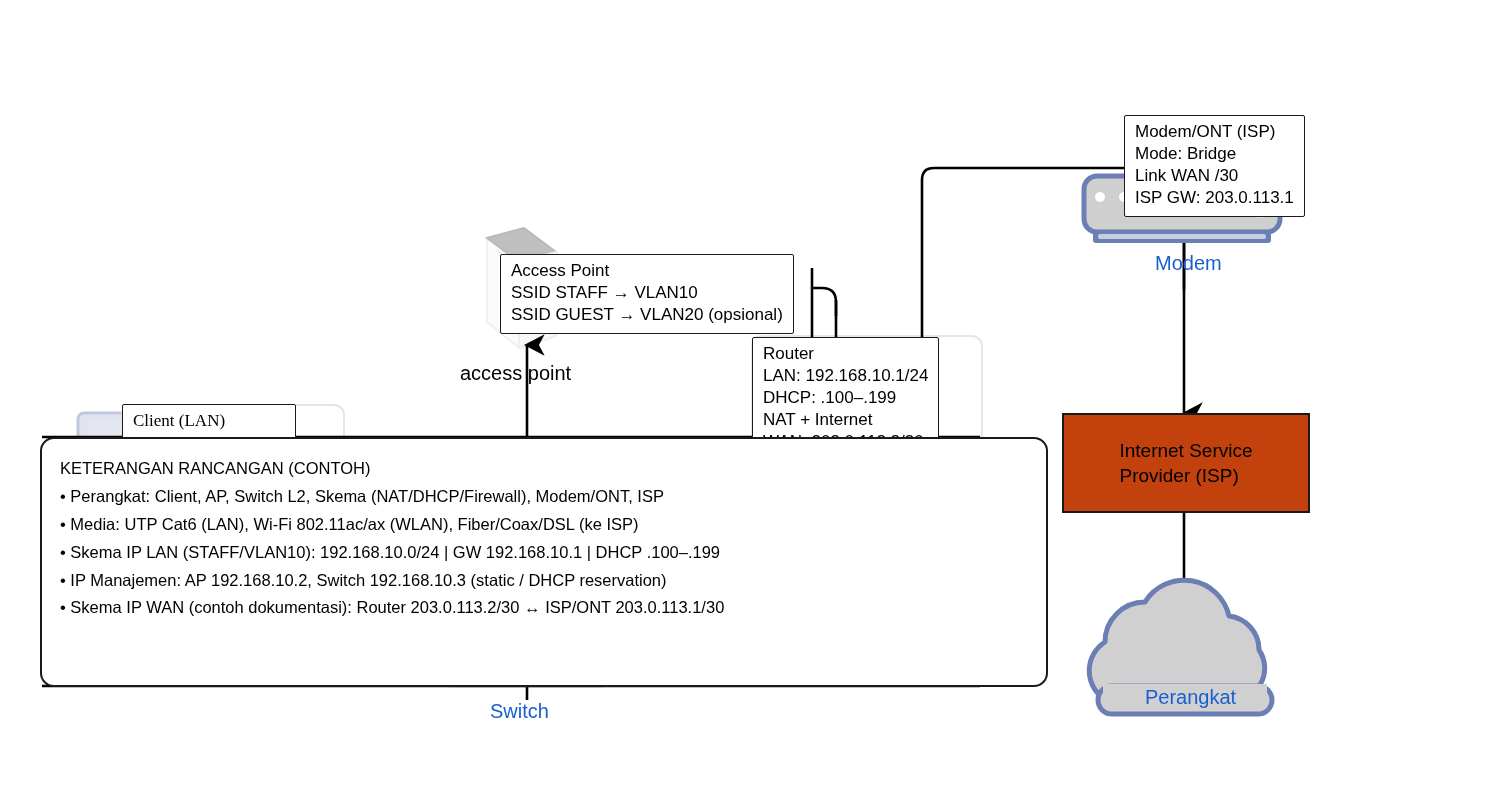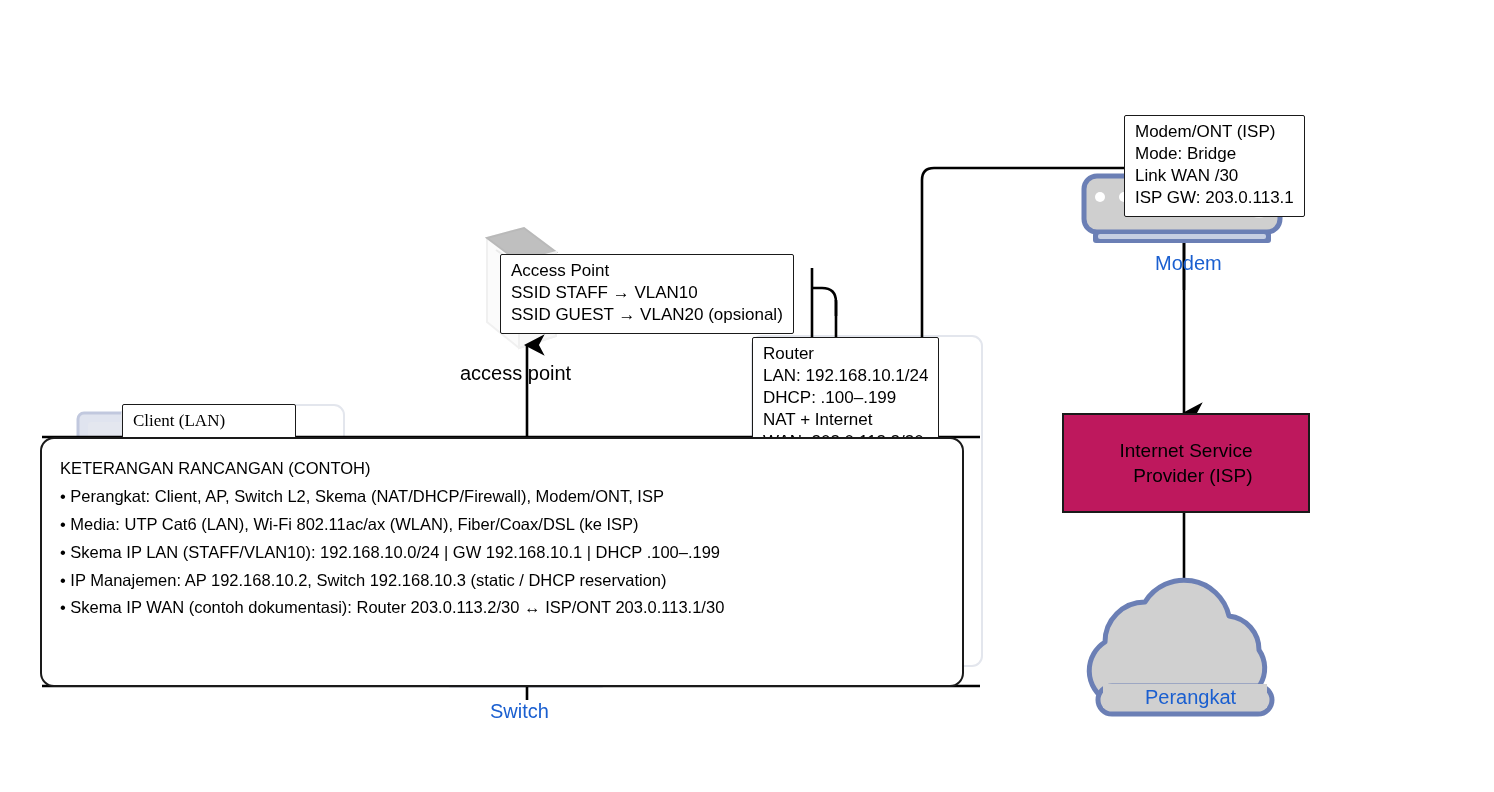--- a/index.html
+++ b/index.html
@@ -39,37 +39,37 @@
     line-height: 1.29;
     white-space: nowrap;
     color: #000000;
     z-index: 20;
   }
   .callout .line { display: block; }
 
   
   .plainbox {
     position: absolute;
-    background: #be185d;
+    background: #c2410c;
     border: 2.2px solid #1a1a1a;
     display: flex;
     align-items: center;
     justify-content: center;
-    text-align: right;
+    text-align: left;
     font-size: 19px;
     line-height: 1.32;
     z-index: 8;
   }
 
   
   #keterangan {
     position: absolute;
     left: 40px;
     top: 437px;
-    width: 924px;
+    width: 1008px;
     height: 250px;
     background: #ffffff;
     border: 2px solid #1a1a1a;
     border-radius: 14px;
     z-index: 25;
     padding: 16px 18px;
     box-sizing: border-box;
     font-size: 16.5px;
     line-height: 1.69;
   }

